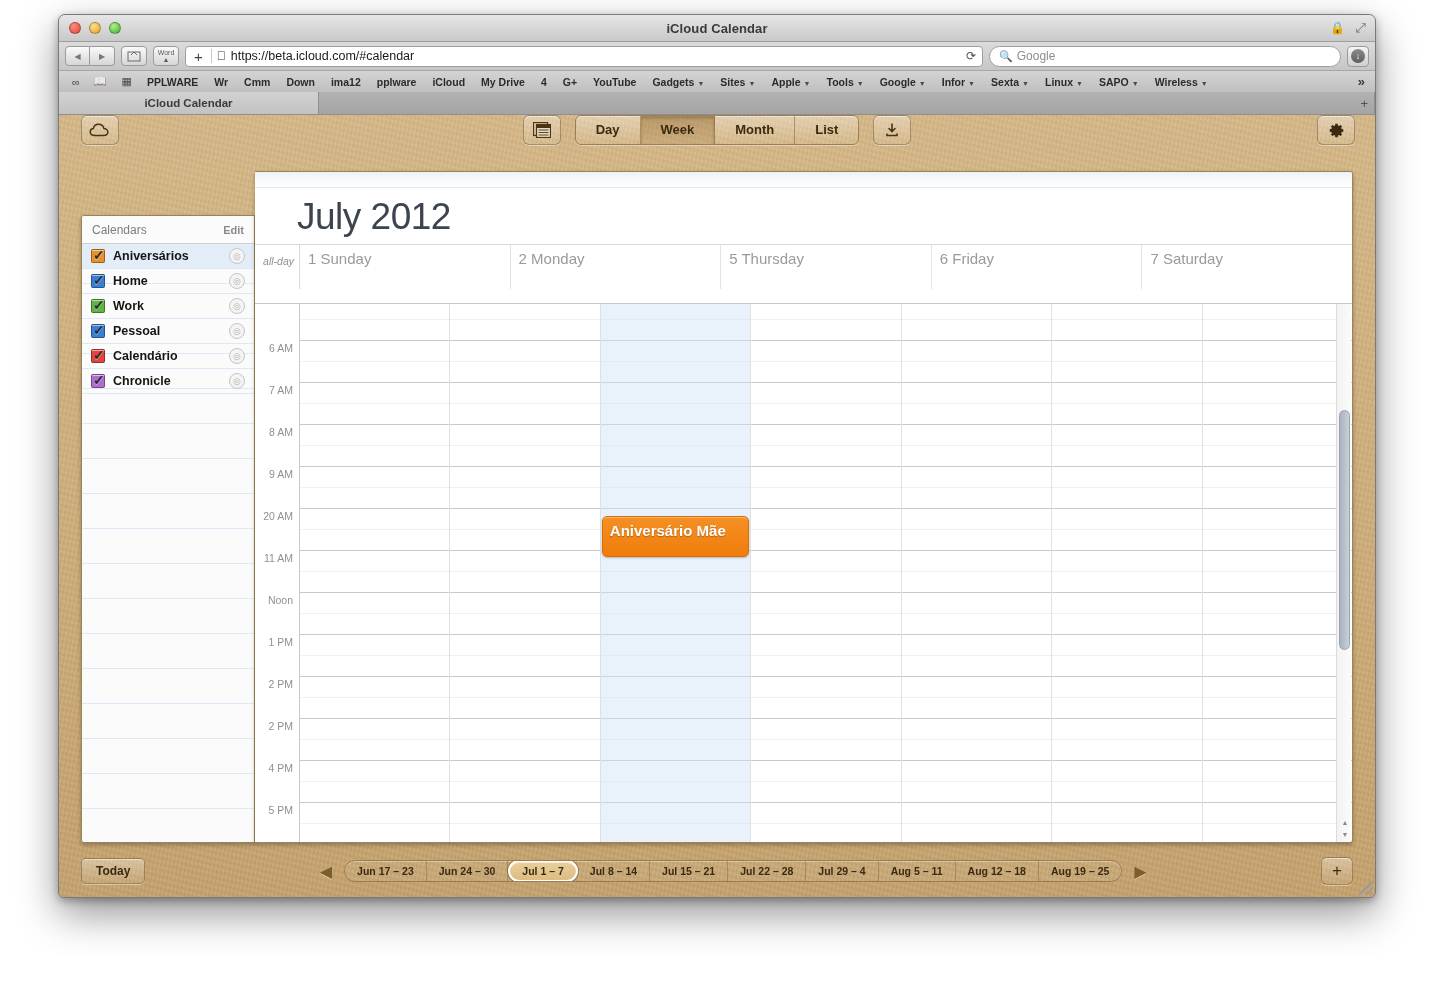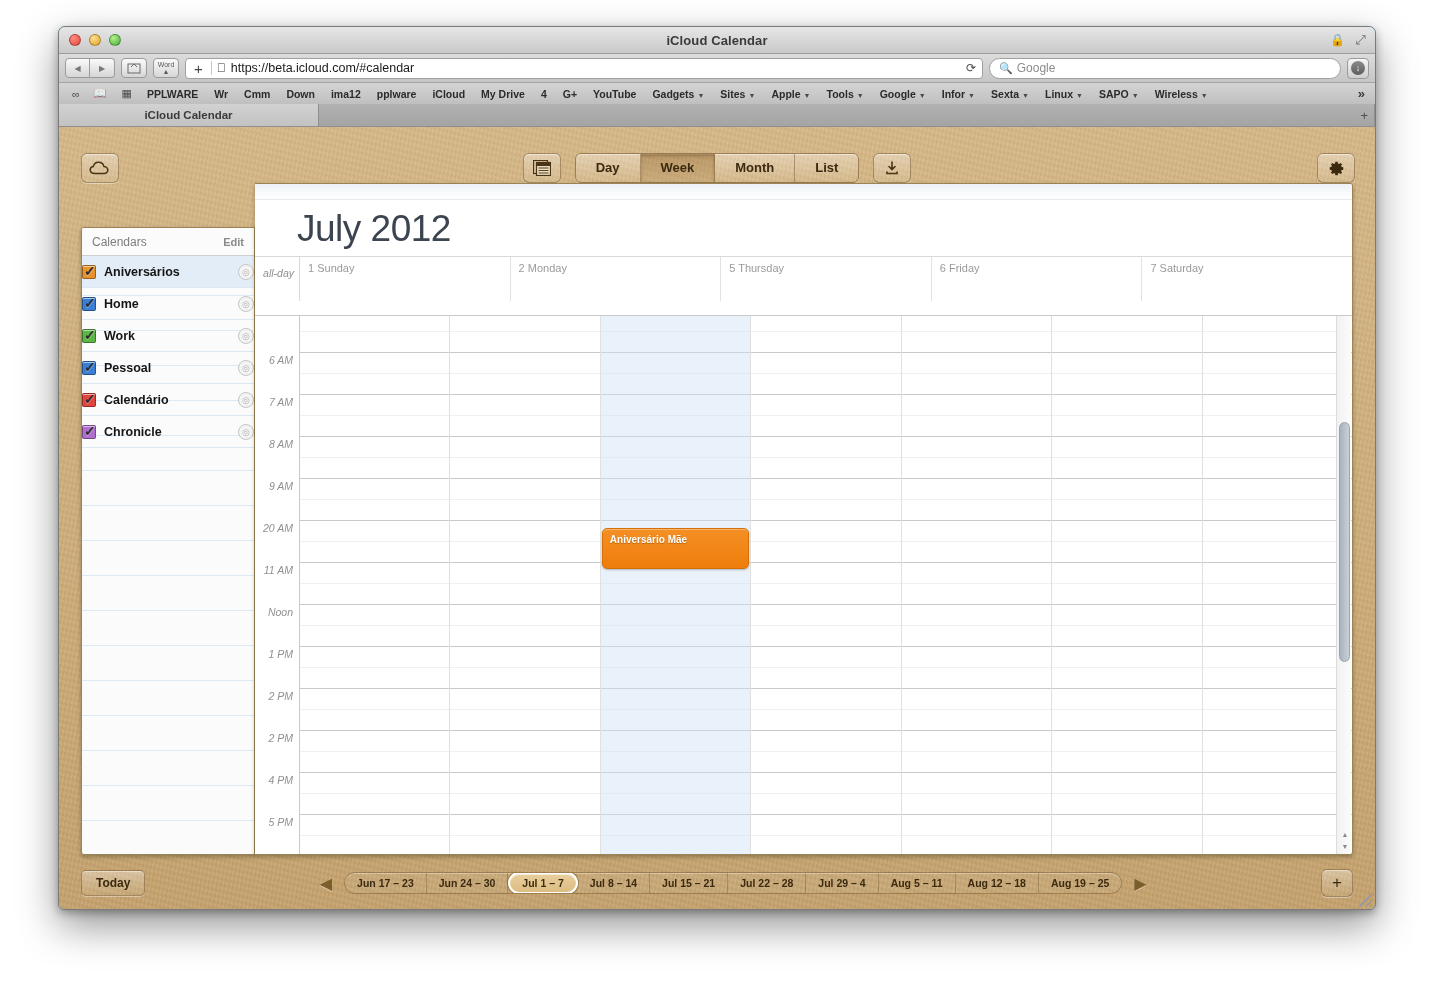--- a/index.html
+++ b/index.html
@@ -6,21 +6,21 @@
   html, body {
     width: 1432px; height: 992px;
     background: #ffffff;
     font-family: "Liberation Sans", sans-serif;
     overflow: hidden;
   }
 
   
   .window {
     position: absolute;
-    left: 58px; top: 26px;
+    left: 58px; top: 14px;
     width: 1318px; height: 884px;
     border-radius: 7px 7px 6px 6px;
     background: #7dd3fc;
     box-shadow: 0 16px 40px rgba(0,0,0,0.42), 0 3px 9px rgba(0,0,0,0.3);
     overflow: hidden;
     border: 1px solid #7a7a7a;
   }
 
   
   .titlebar {
@@ -137,21 +137,21 @@
   .app {
     position: relative;
     height: 784px;
     background:
       repeating-linear-gradient(100deg, rgba(255,255,255,0.035) 0 2px, rgba(0,0,0,0.02) 2px 4px),
       repeating-linear-gradient(14deg, rgba(255,255,255,0.03) 0 3px, rgba(0,0,0,0.018) 3px 6px),
       linear-gradient(to bottom, #d6b887, #cdab77 60%, #c5a26d);
   }
   .app-toolbar {
     height: 56px; position: relative;
-    display: flex; align-items: flex-end; justify-content: center;
+    display: flex; align-items: flex-start; justify-content: center;
   }
   .tb-icon-btn {
     width: 38px; height: 30px; border-radius: 6px;
     background: linear-gradient(to bottom, rgba(255,255,255,0.35), rgba(255,255,255,0.06));
     border: 1px solid rgba(110,80,40,0.5);
     box-shadow: 0 1px 0 rgba(255,255,255,0.4), inset 0 1px 0 rgba(255,255,255,0.5);
     display: flex; align-items: center; justify-content: center;
     color: #4a3414;
   }
   .tb-left { position: absolute; left: 22px; }
@@ -194,22 +194,22 @@
     margin-top: 44px;
   }
   .sb-head {
     height: 28px; display: flex; align-items: center; justify-content: space-between;
     padding: 0 10px; background: #fbfbfb;
     border-bottom: 1px solid #cfcfcf;
     font-size: 12px; color: #7d7d7d;
   }
   .sb-edit { font-size: 11px; color: #8a8a8a; font-weight: bold; }
   .cal-item {
-    height: 32px; display: flex; align-items: center; gap: 8px;
-    padding: 0 0; border-bottom: 1px solid #dce9f5;
+    height: 25px; display: flex; align-items: center; gap: 8px;
+    padding: 0 9px; border-bottom: 1px solid #dce9f5;
     position: relative;
   }
   .cal-item.selected { background: #e2edf8; }
   .cal-cb {
     width: 14px; height: 14px; border-radius: 2px;
     border: 1px solid rgba(0,0,0,0.35);
     position: relative; flex: none;
     box-shadow: inset 0 1px 0 rgba(255,255,255,0.55);
   }
   .cal-cb::after {
@@ -245,33 +245,33 @@
   .grid-head { display: flex; height: 45px; border-top: 1px solid #d9d9d9; }
   .gutter { width: 44px; flex: none; position: relative; font-style: italic; }
   .gutter-allday {
     position: absolute; right: 5px; top: 10px;
     font-size: 10.5px; color: #8e8e8e;
   }
   .head-cols { display: flex; flex: 1; border-left: 1px solid #d9d9d9; }
   .head-col {
     flex: 1; border-right: 1px solid #e2e2e2;
     padding: 5px 0 0 8px;
-    font-size: 11px; color: #9a9a9a;
+    font-size: 15px; color: #9a9a9a;
   }
   .head-col.today { background: #e4ecf7; color: #2a72cf; font-weight: bold; }
   .head-col:last-child { border-right: none; }
 
   .grid-body {
     position: absolute; left: 0; right: 0;
     top: 131px; bottom: 0;
     overflow: hidden;
     border-top: 1px solid #c9c9c9;
   }
   .grid-scroll { display: flex; position: relative; height: 100%; }
-  .time-gutter { width: 44px; flex: none; position: relative; font-style: italic; }
+  .time-gutter { width: 44px; flex: none; position: relative; }
   .time-label {
     position: absolute; right: 6px;
     font-size: 10.5px; color: #909090;
     transform: translateY(-6px);
   }
   .grid-cols {
     flex: 1; display: flex; position: relative;
     border-left: 1px solid #c9c9c9;
     background-image:
       repeating-linear-gradient(0deg, transparent 0 20px, #f0f0f0 20px 21px, transparent 21px 41px, #c9c9c9 41px 42px);
@@ -282,21 +282,21 @@
   }
   .day-col.today { background: rgba(206,223,244,0.45); }
   .day-col:last-child { border-right: none; }
 
   .event {
     position: absolute; left: 1px; right: 1px;
     border-radius: 5px;
     background: linear-gradient(to bottom, #f49024, #ef7d0b);
     border: 1px solid #d66f06;
     box-shadow: 0 1px 2px rgba(0,0,0,0.25), inset 0 1px 0 rgba(255,255,255,0.35);
-    color: #ffffff; font-size: 10px; font-weight: bold;
+    color: #ffffff; font-size: 15px; font-weight: bold;
     padding: 5px 7px;
     text-shadow: 0 1px 1px rgba(120,60,0,0.5);
     overflow: hidden;
   }
 
   .vscroll {
     position: absolute; right: 1px; top: 0; bottom: 0; width: 15px;
     background: linear-gradient(to right, #f2f2f2, #fbfbfb);
     border-left: 1px solid #dcdcdc;
   }

